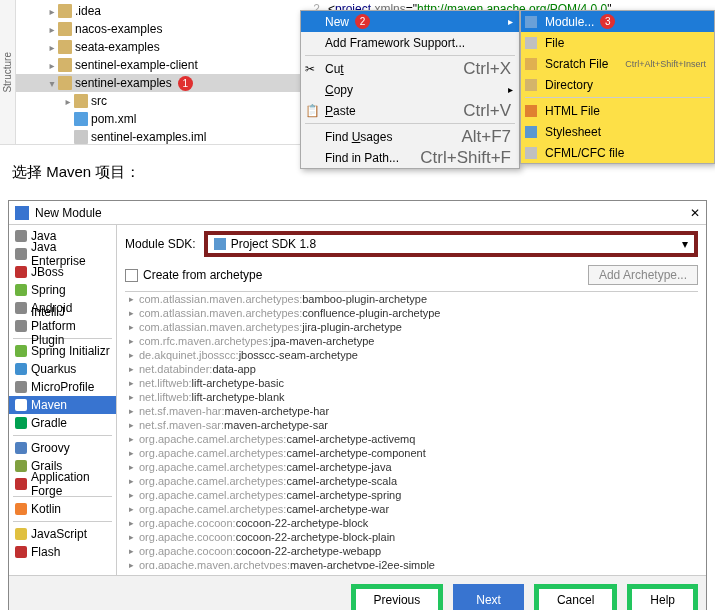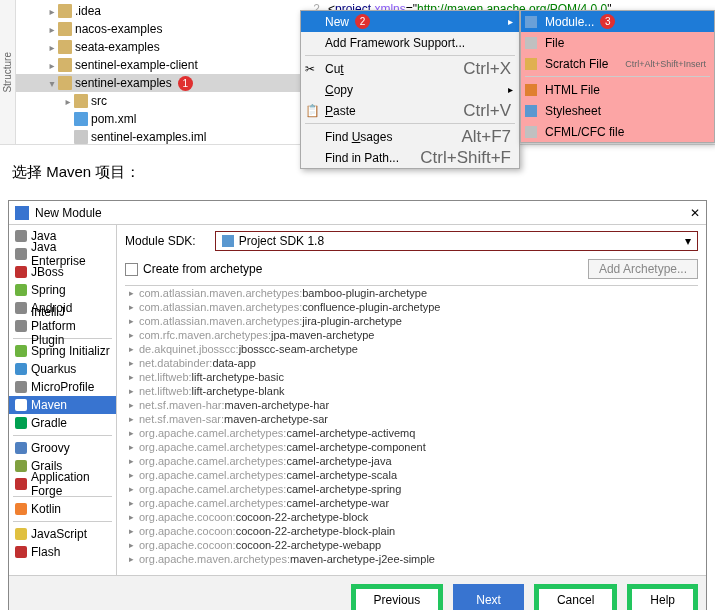--- a/index.html
+++ b/index.html
@@ -16,52 +16,52 @@
   .tree-item .label { color:#000; }
   .tree-item.selected { background:#d5d5d5; }
   .callout { display:inline-flex; width:15px; height:15px; border-radius:50%; background:#e03030; color:#fff; font-size:10px; align-items:center; justify-content:center; margin-left:6px; }
   .folder-icon { background:#d4b46a; border-radius:1px; }
   .file-icon { background:#c8c8c8; border-radius:1px; }
 
   .ide-editor { flex:1; background:#fff; padding:2px 4px; position:relative; }
   .editor-line { display:flex; }
   .line-num { width:24px; color:#aaa; text-align:right; padding-right:8px; }
   .code-text .kw { color:#000080; }
-  .code-text .attr { color:#8b5cf6;text-align:center; }
+  .code-text .attr { color:#737373;text-align:center; }
   .code-text .str { color:#008000; }
 
   
   .context-menu { position:absolute; top:36px; right:0; width:410px; background:#f2f2f2; border:1px solid #aaa; box-shadow:2px 2px 6px rgba(0,0,0,0.3); z-index:10; }
   .ctx-item { display:flex; align-items:center; height:21px; padding:0 8px 0 24px; position:relative; }
   .ctx-item.hl { background:#1e7bd7; color:#fff; }
   .ctx-item .ul { text-decoration:underline; }
   .ctx-item .sc { margin-left:auto; color:#666; font-size:17px; }
   .ctx-item .sub-arrow { position:absolute; right:6px; font-size:10px; }
   .ctx-sep { height:1px; background:#ccc; margin:2px 4px; }
   .ctx-icon { position:absolute; left:4px; width:14px; height:14px; }
 
   
-  .submenu { position:absolute; top:36px; right:-180px; width:180px; background:#fca5a5; border:1px solid #aaa; box-shadow:2px 2px 6px rgba(0,0,0,0.3); z-index:11; }
+  .submenu { position:absolute; top:36px; right:-180px; width:180px; background:#fde047; border:1px solid #aaa; box-shadow:2px 2px 6px rgba(0,0,0,0.3); z-index:11; }
 
   
   .caption { padding:18px 12px; font-size:15px; }
 
   
   .dialog { margin:0 8px; border:1px solid #888; background:#f2f2f2; }
   .dlg-title { display:flex; align-items:center; height:24px; padding:0 6px; background:#fff; border-bottom:1px solid #ccc; }
   .dlg-title .close { margin-left:auto; }
   .dlg-body { display:flex; height:350px; background:#fff; }
   .dlg-sidebar { width:108px; border-right:1px solid #ccc; padding:2px 0; }
   .sb-item { display:flex; align-items:center; height:18px; padding:0 6px; }
   .sb-item.selected { background:#3874d0; color:#fff; }
   .sb-item .sicon { width:12px; height:12px; margin-right:4px; background:#888; border-radius:2px; flex-shrink:0; }
   .sb-sep { height:1px; background:#ccc; margin:3px 4px; }
   .dlg-main { flex:1; display:flex; flex-direction:column; padding:6px 8px; }
   .sdk-row { display:flex; align-items:center; margin-bottom:8px; }
-  .sdk-select { flex:1; background:#fff; border:1px solid #7f1d1d; padding:2px 6px; display:flex; align-items:center; margin-left:19px; }
+  .sdk-select { flex:1; background:#fff; border:4px solid #7f1d1d; padding:2px 6px; display:flex; align-items:center; margin-left:8px; }
   .sdk-select .arr { margin-left:auto; }
   .archetype-row { display:flex; align-items:center; margin-bottom:6px;justify-content:space-between; }
   .archetype-row .chk { width:13px; height:13px; border:1px solid #888; margin-right:5px; }
   .archetype-row .btn { margin-left:auto; border:1px solid #aaa; padding:2px 10px; color:#888; background:#f5f5f5; }
   .archetype-list { flex:1; overflow:hidden; border-top:1px solid #ccc; }
   .al-item { display:flex; align-items:center; height:14px; padding-left:4px; }
   .al-item .arrow { width:10px; color:#888; font-size:9px; }
   .al-item .pkg { color:#999; font-size:11px; }
   .al-item .name { color:#333; font-size:11px; }
   .dlg-buttons { display:flex; justify-content:flex-end; padding:8px; gap:10px; border-top:1px solid #ccc; background:#f2f2f2; }
@@ -169,20 +169,24 @@
         </div>
         <div class="ctx-item">
           <span class="ctx-icon" style="background:#c0c0c0;width:12px;height:12px;"></span>
           <span>File</span>
         </div>
         <div class="ctx-item">
           <span class="ctx-icon" style="background:#e0b050;width:12px;height:12px;"></span>
           <span>Scratch File</span>
           <span class="sc" style="font-size:9px;">Ctrl+Alt+Shift+Insert</span>
         </div>
+        <div class="ctx-item">
+          <span class="ctx-icon" style="background:#d4b46a;width:12px;height:12px;"></span>
+          <span>Directory</span>
+        </div>
         <div class="ctx-sep"></div>
         <div class="ctx-item">
           <span class="ctx-icon" style="background:#e08030;width:12px;height:12px;"></span>
           <span>HTML File</span>
         </div>
         <div class="ctx-item">
           <span class="ctx-icon" style="background:#5a98d0;width:12px;height:12px;"></span>
           <span>Stylesheet</span>
         </div>
         <div class="ctx-item">

